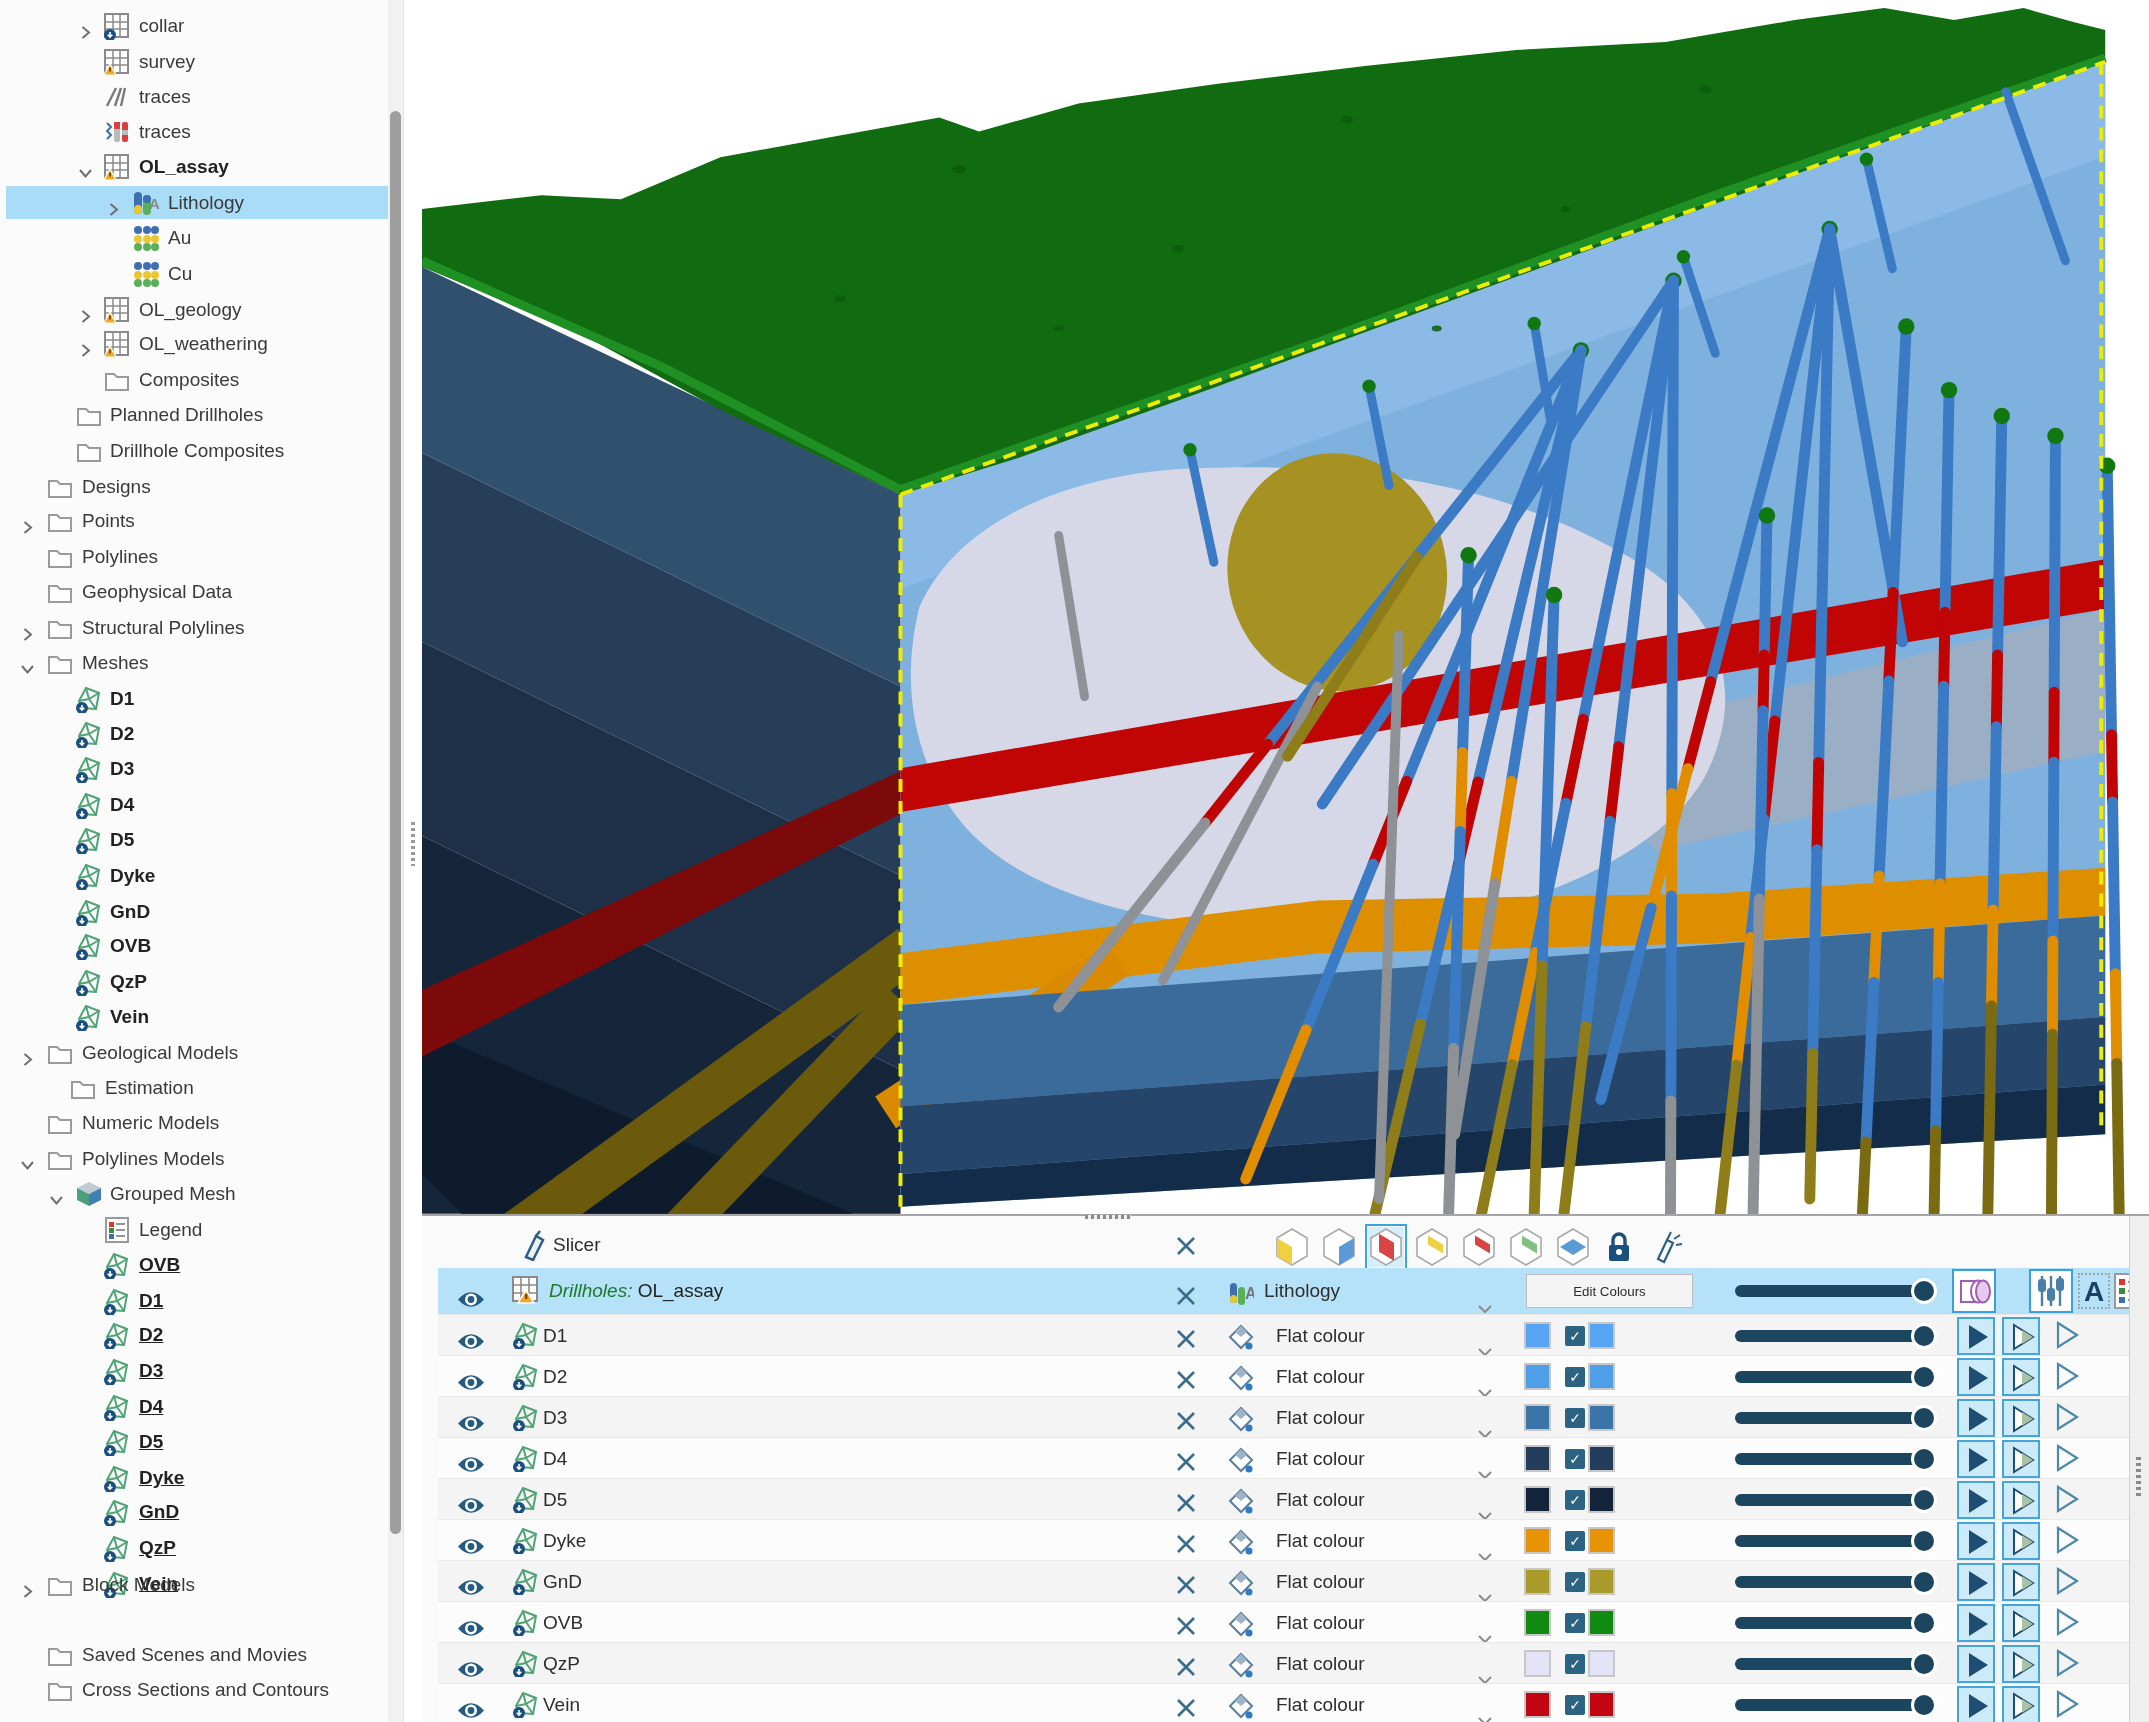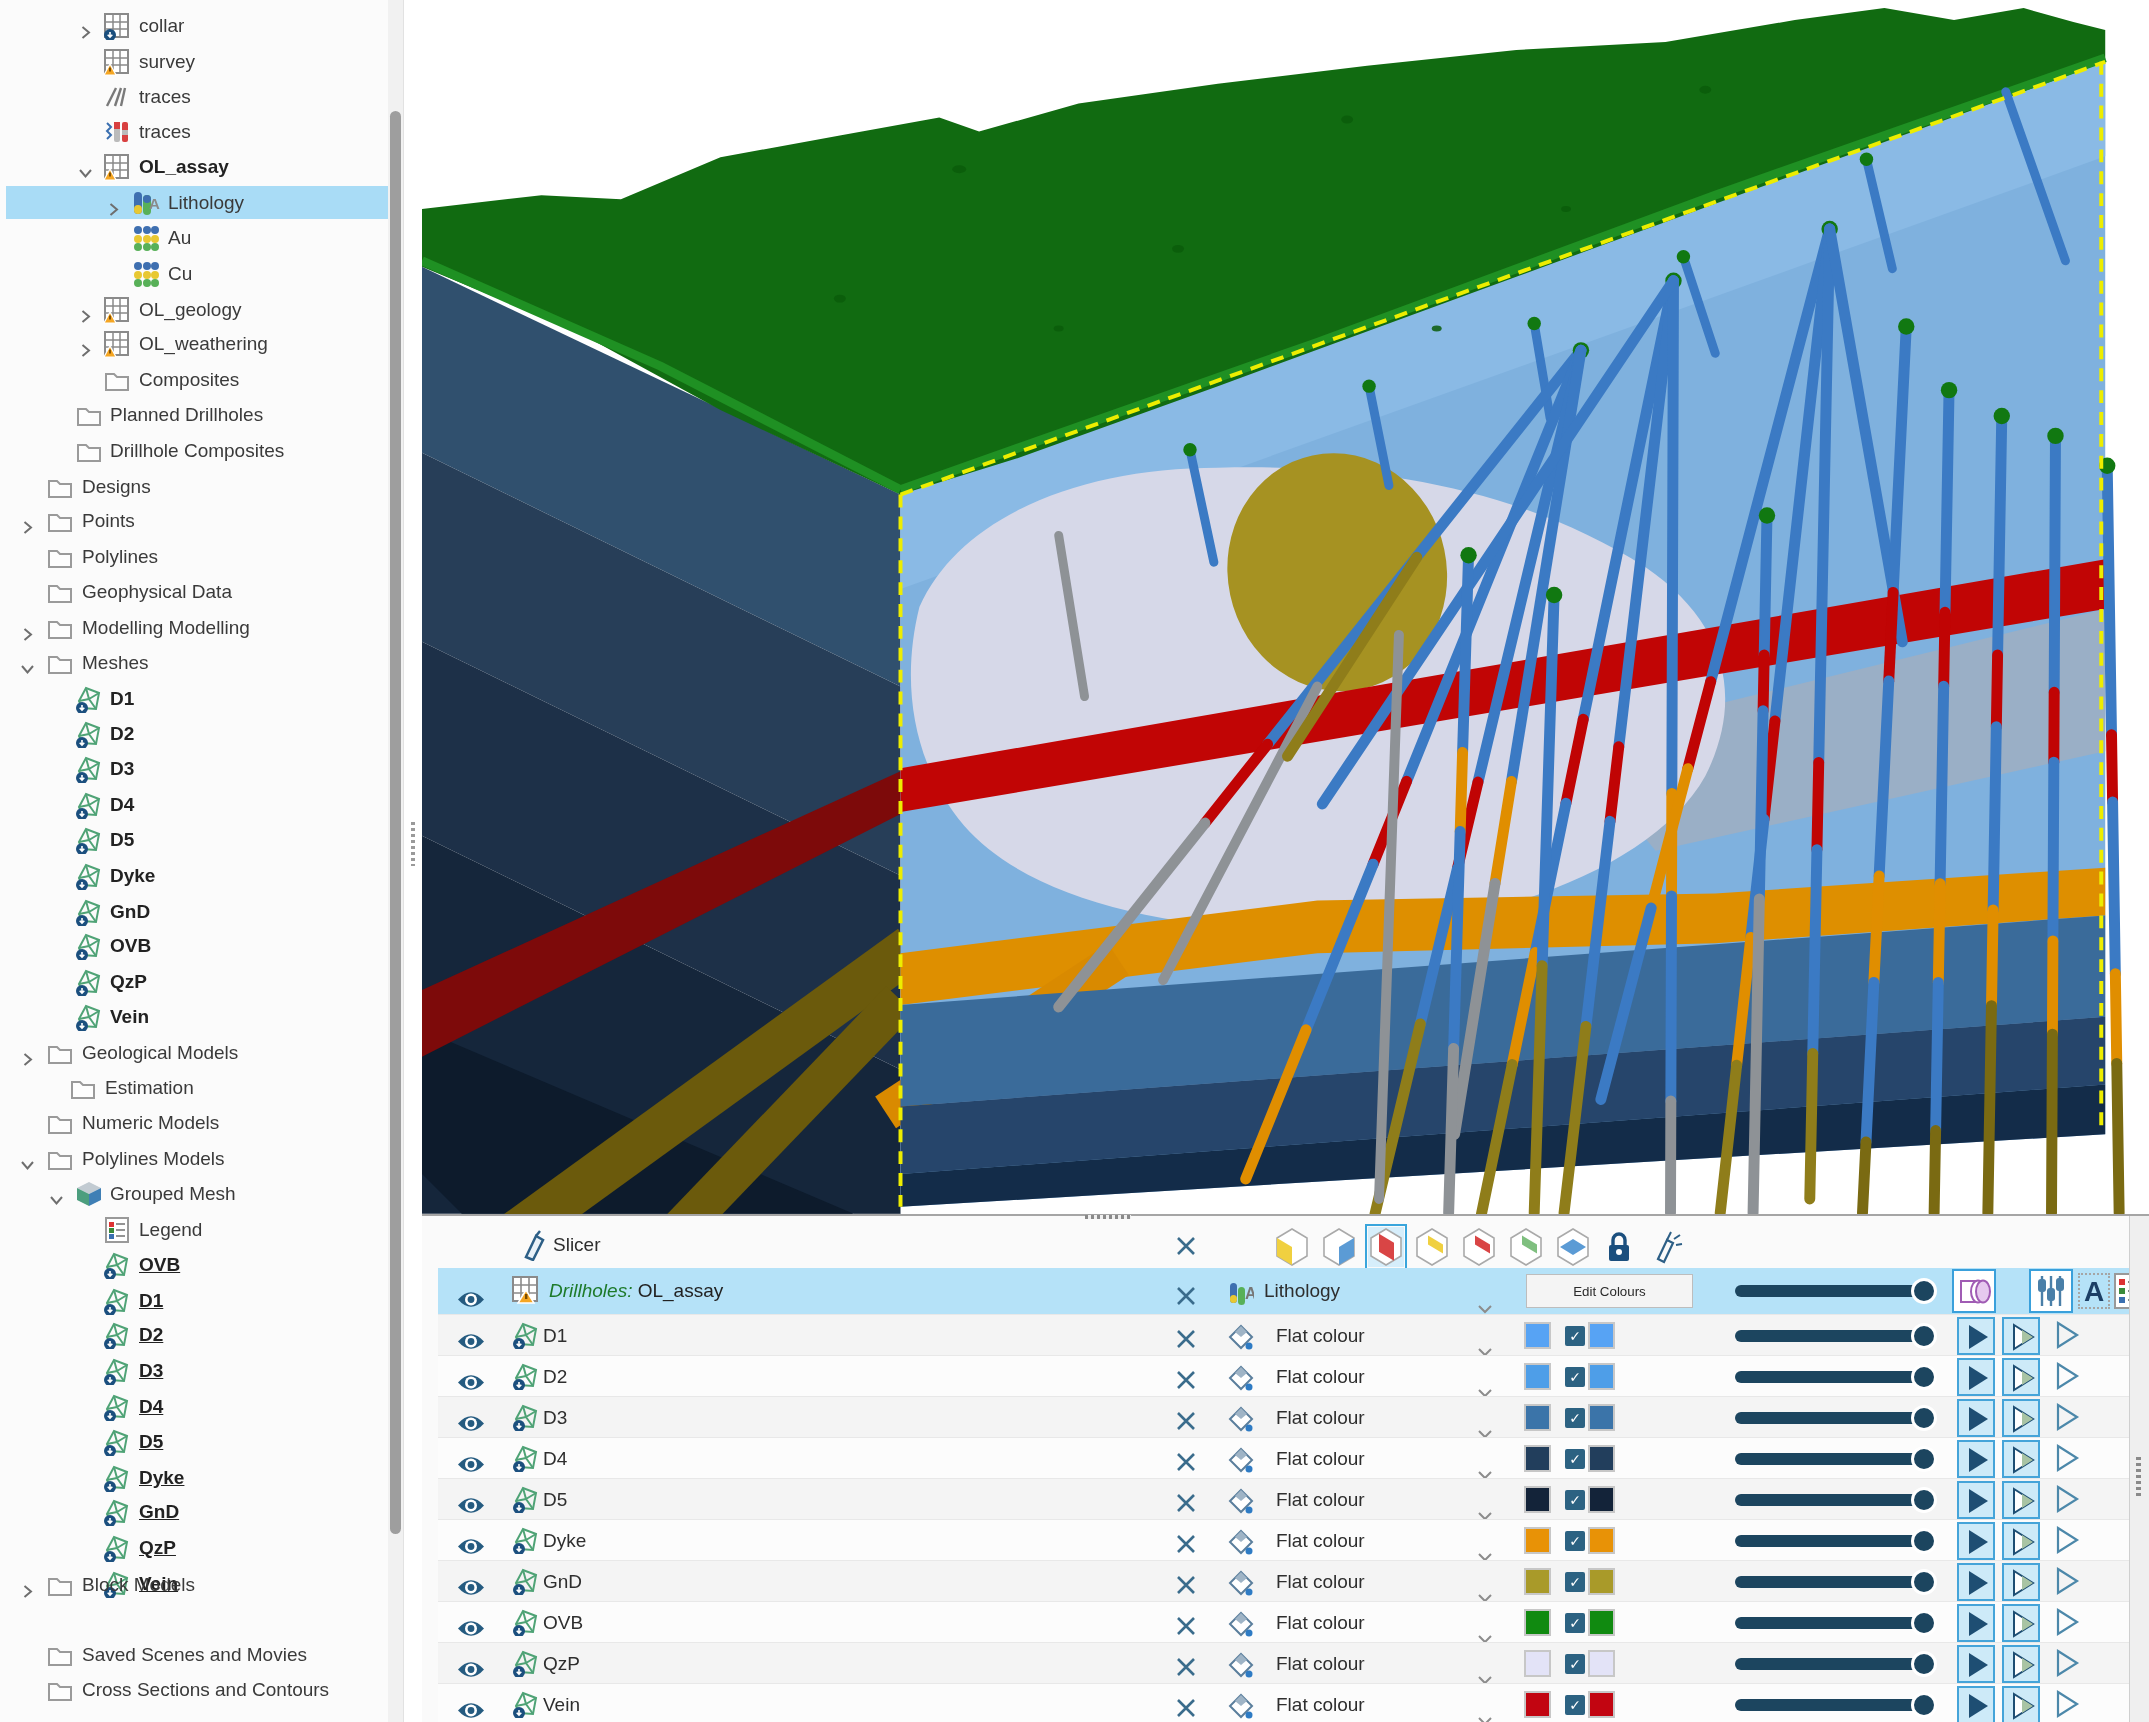--- a/index.html
+++ b/index.html
@@ -232,21 +232,21 @@
           </svg></span>
         <span class="tree-label" style="left:82px">Geophysical Data</span>
       </div>
       <div class="tree-row" style="top: 611px;">
         <span class="tchev" style="left:19px"><svg width="17" height="17" viewBox="0 0 17 17">
             <path d="M5.5 3 L12 8.5 L5.5 14" stroke="#6e6e6e" stroke-width="2" fill="none"></path>
           </svg></span>
         <span class="tico" style="left:46px"><svg width="28" height="28" viewBox="0 0 28 28">
             <path d="M3 8 h8 l3 3 h11 v13 h-22 z" fill="#fdfdfd" stroke="#9a9a9a" stroke-width="2"></path>
           </svg></span>
-        <span class="tree-label" style="left:82px">Modelling Modelling</span>
+        <span class="tree-label" style="left:82px">Structural Polylines</span>
       </div>
       <div class="tree-row" style="top: 646px;">
         <span class="tchev" style="left:19px"><svg width="17" height="17" viewBox="0 0 17 17">
             <path d="M3 5 L8.5 11.5 L14 5" stroke="#6e6e6e" stroke-width="2" fill="none"></path>
           </svg></span>
         <span class="tico" style="left:46px"><svg width="28" height="28" viewBox="0 0 28 28">
             <path d="M3 8 h8 l3 3 h11 v13 h-22 z" fill="#fdfdfd" stroke="#9a9a9a" stroke-width="2"></path>
           </svg></span>
         <span class="tree-label" style="left:82px">Meshes</span>
       </div>

